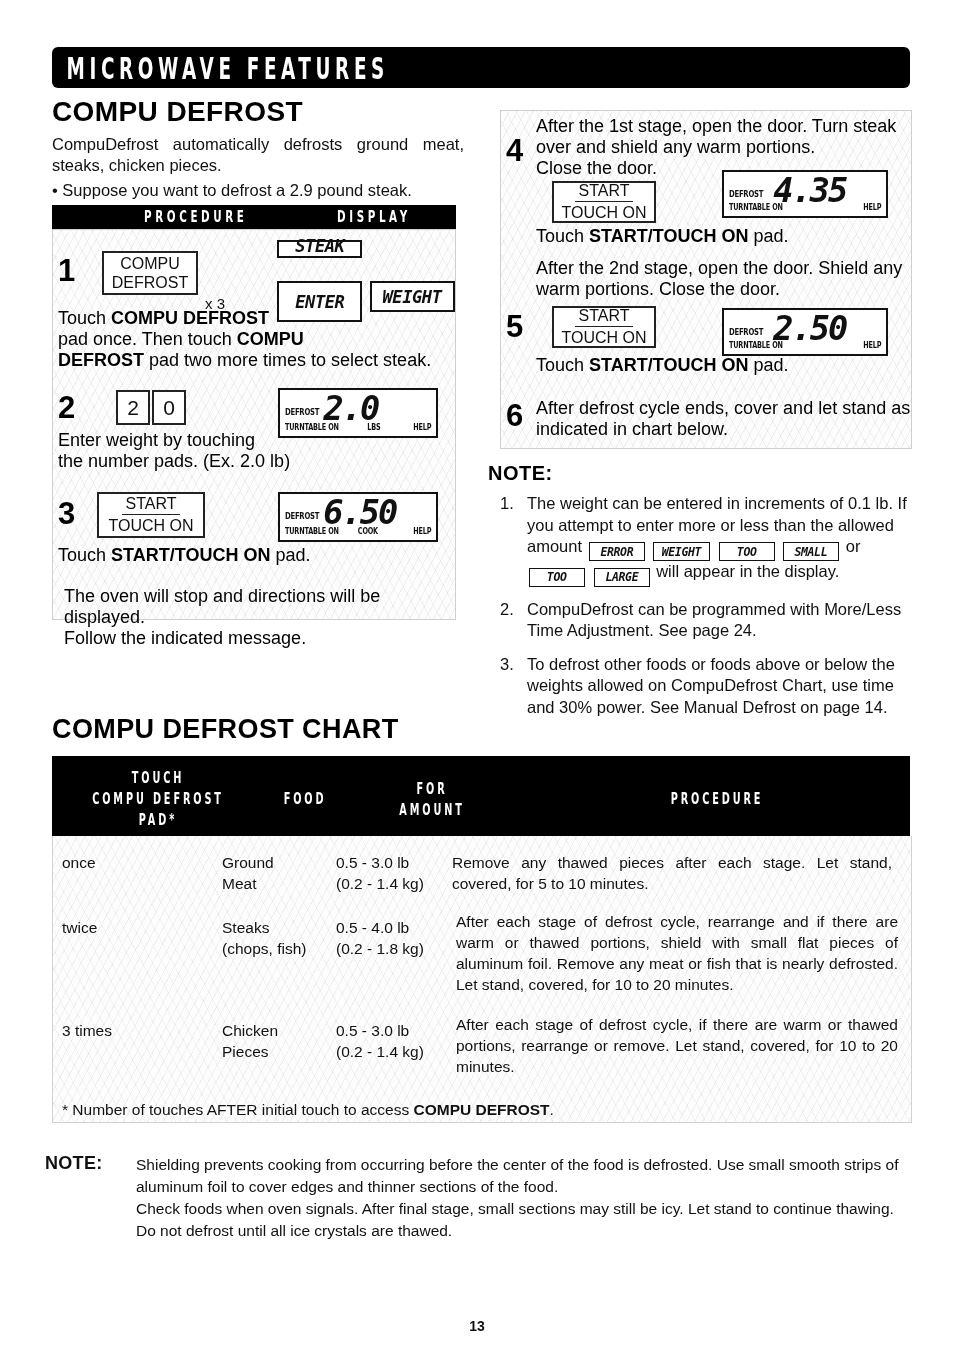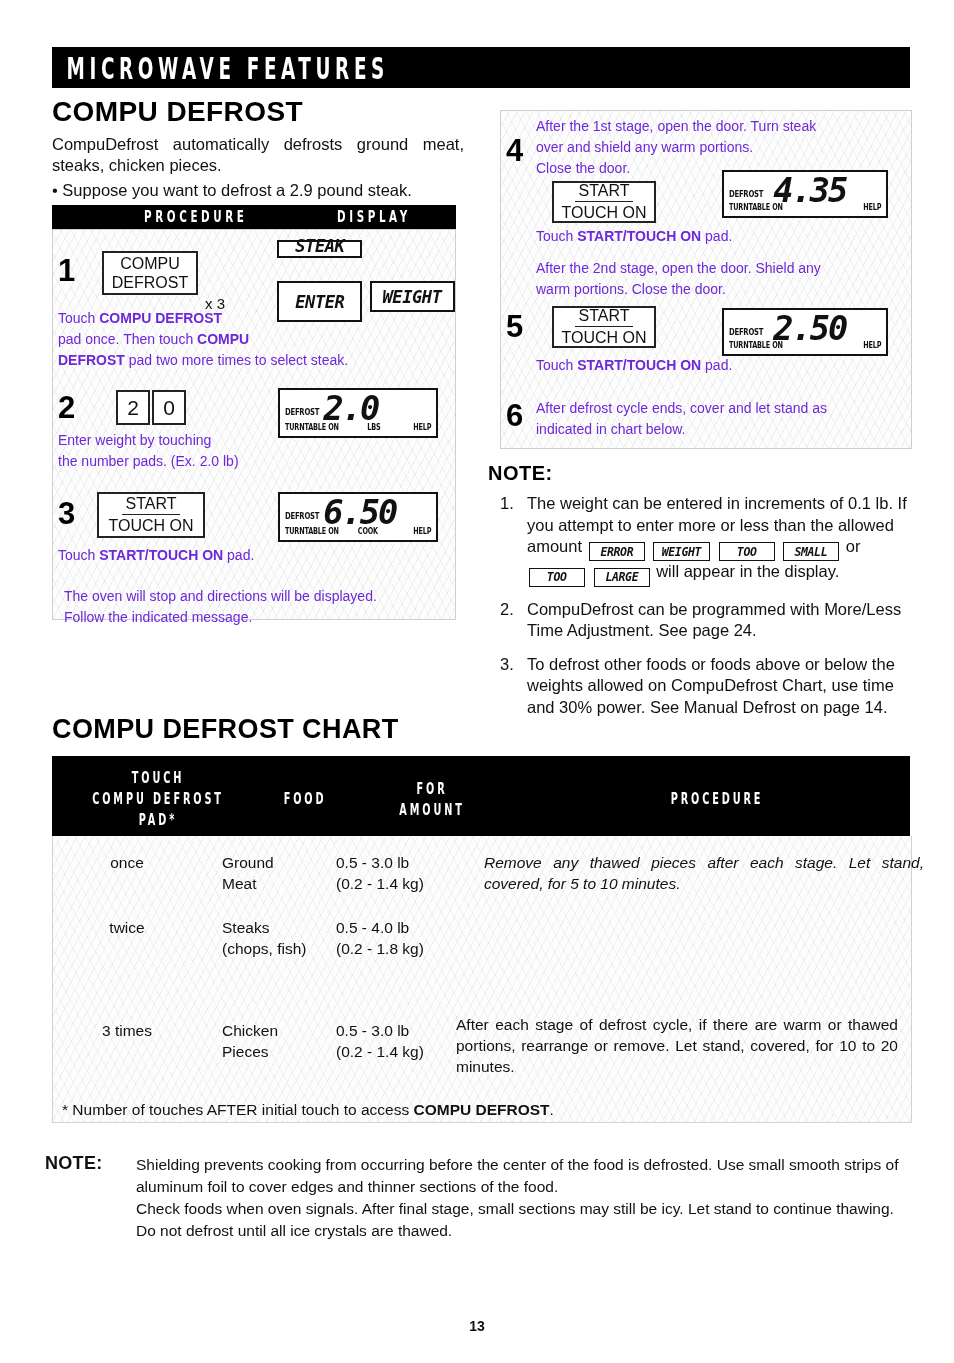--- a/index.html
+++ b/index.html
@@ -26,20 +26,21 @@
   
   .banner {
     position: absolute;
     left: 52px;
     top: 47px;
     width: 858px;
     height: 41px;
     background: #000000;
     display: flex;
     align-items: center;
+    border-radius: 6px;
   }
   .banner-text {
     color: #ffffff;
     font-family: "DejaVu Sans Condensed", "Liberation Sans Narrow", "Liberation Sans", sans-serif;
     font-weight: bold;
     font-size: 31px;
     letter-spacing: 7px;
     transform: scaleX(0.66);
     transform-origin: left center;
     white-space: nowrap;
@@ -129,23 +130,23 @@
     position: absolute;
     font-family: "Liberation Sans", sans-serif;
     font-weight: bold;
     font-size: 31px;
     line-height: 1;
     color: #000;
   }
 
   .body-txt {
     position: absolute;
-    font-size: 14px;
+    font-size: 18px;
     line-height: 21px;
-    color: #6d28d9;
+    color: #000000;
   }
   .body-txt b { font-weight: bold; }
 
   
   .pad {
     position: absolute;
     border: 2px solid #222;
     background: #fff;
     display: flex;
     flex-direction: column;
@@ -330,21 +331,21 @@
       repeating-linear-gradient(118deg, rgba(0,0,0,0.05) 0 1px, rgba(0,0,0,0) 1px 7px),
       repeating-linear-gradient(62deg, rgba(0,0,0,0.04) 0 1px, rgba(0,0,0,0) 1px 9px),
       #fdfdfd;
   }
   .row-cell {
     position: absolute;
     font-size: 15.5px;
     line-height: 21px;
     color: #111;
   }
-  .row-cell.c-touch { text-align: center; }
+  .row-cell.c-touch { }
   .row-cell.c-proc { text-align: justify; }
 
   .footnote {
     position: absolute;
     left: 62px;
     font-size: 15.5px;
     line-height: 20px;
     color: #111;
   }
   .footnote b { font-weight: bold; }
@@ -533,27 +534,28 @@
     <div class="ch" style="left:505px; top:33px; width:320px;">PROCEDURE</div>
   </div>
 
   <div class="chart-body"></div>
 
   <div class="row-cell c-touch" style="left:62px; top:852px; width:130px;">once</div>
   <div class="row-cell" style="left:222px; top:852px; width:110px;">Ground</div>
   <div class="row-cell" style="left:222px; top:873px; width:110px;">Meat</div>
   <div class="row-cell" style="left:336px; top:852px; width:110px;">0.5 - 3.0 lb</div>
   <div class="row-cell" style="left:336px; top:873px; width:115px;">(0.2 - 1.4 kg)</div>
-  <div class="row-cell c-proc" style="left:484px; top:852px; width:440px;font-style:italic;">Remove any thawed pieces after each stage. Let stand, covered, for 5 to 10 minutes.</div>
+  <div class="row-cell c-proc" style="left:452px; top:852px; width:440px;">Remove any thawed pieces after each stage. Let stand, covered, for 5 to 10 minutes.</div>
 
   <div class="row-cell c-touch" style="left:62px; top:917px; width:130px;">twice</div>
   <div class="row-cell" style="left:222px; top:917px; width:115px;">Steaks</div>
   <div class="row-cell" style="left:222px; top:938px; width:115px;">(chops, fish)</div>
   <div class="row-cell" style="left:336px; top:917px; width:110px;">0.5 - 4.0 lb</div>
   <div class="row-cell" style="left:336px; top:938px; width:115px;">(0.2 - 1.8 kg)</div>
+  <div class="row-cell c-proc" style="left:456px; top:911px; width:442px;">After each stage of defrost cycle, rearrange and if there are warm or thawed portions, shield with small flat pieces of aluminum foil. Remove any meat or fish that is nearly defrosted. Let stand, covered, for 10 to 20 minutes.</div>
 
   <div class="row-cell c-touch" style="left:62px; top:1020px; width:130px;">3 times</div>
   <div class="row-cell" style="left:222px; top:1020px; width:115px;">Chicken</div>
   <div class="row-cell" style="left:222px; top:1041px; width:115px;">Pieces</div>
   <div class="row-cell" style="left:336px; top:1020px; width:110px;">0.5 - 3.0 lb</div>
   <div class="row-cell" style="left:336px; top:1041px; width:115px;">(0.2 - 1.4 kg)</div>
   <div class="row-cell c-proc" style="left:456px; top:1014px; width:442px;">After each stage of defrost cycle, if there are warm or thawed portions, rearrange or remove. Let stand, covered, for 10 to 20 minutes.</div>
 
   <div class="footnote" style="top:1100px; width:800px;">* Number of touches AFTER initial touch to access <b>COMPU DEFROST</b>.</div>
 

